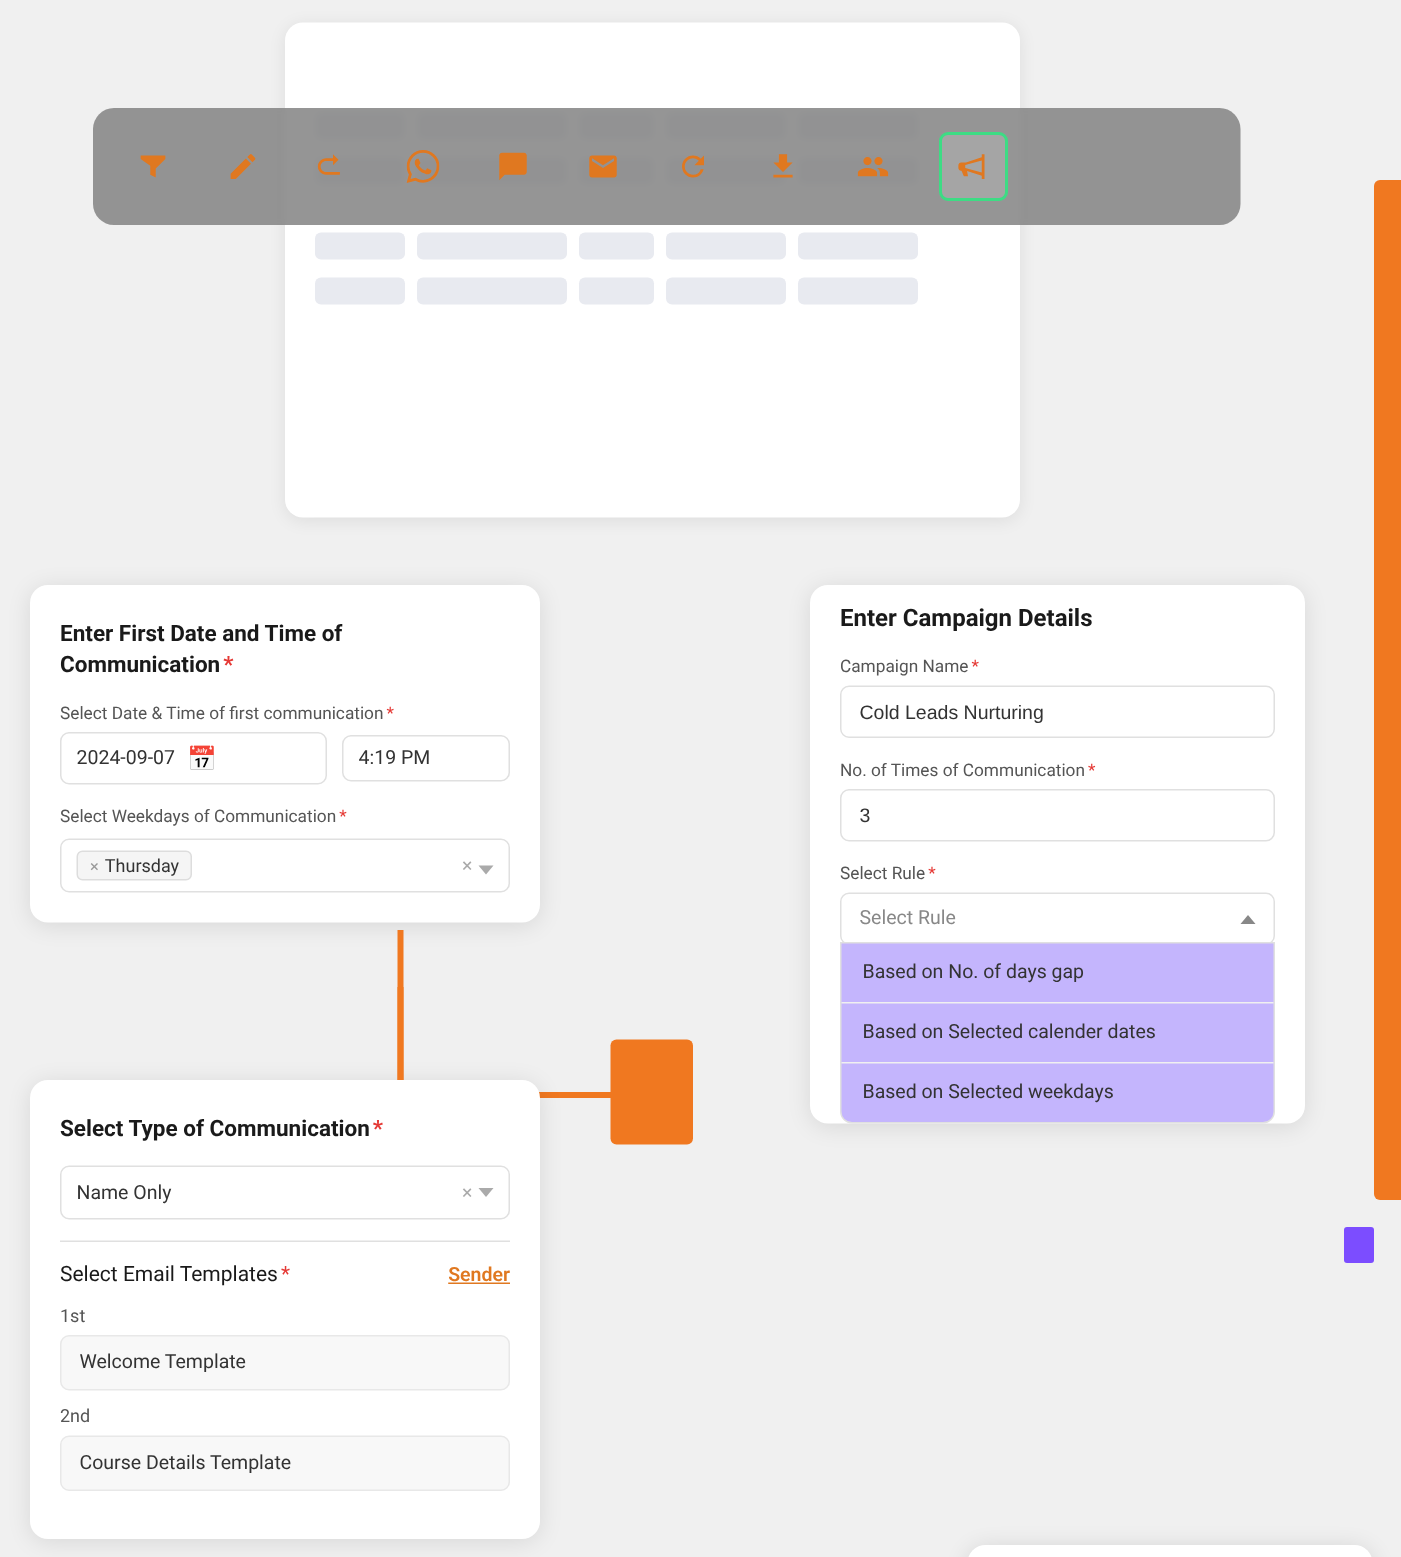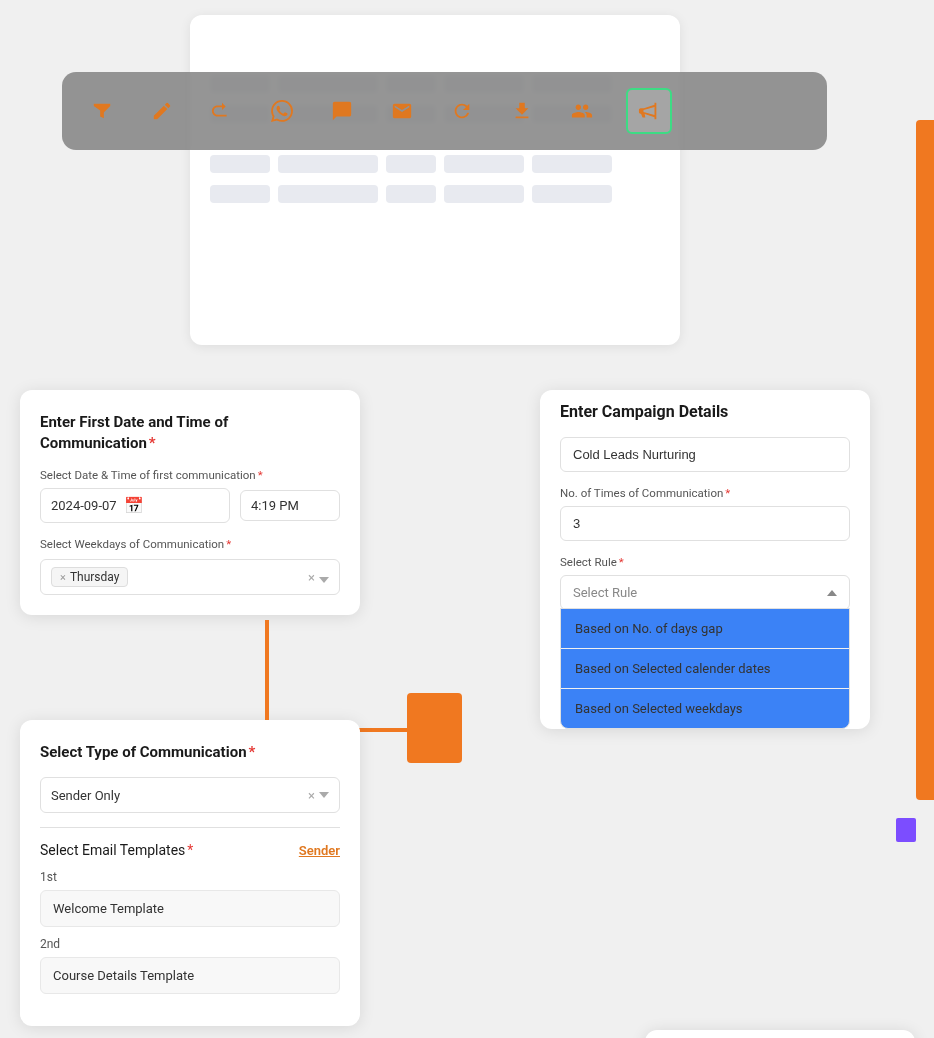--- a/index.html
+++ b/index.html
@@ -163,21 +163,21 @@
       color: #888;
       font-size: 16px;
     }
 
     .time-input {
       border: 1.5px solid #e0e0e0;
       border-radius: 6px;
       padding: 7px 10px;
       font-size: 13px;
       color: #333;
-      width: 100px;
+      width: 112px;
     }
 
     .weekday-label {
       font-size: 11.5px;
       color: #555;
       margin-bottom: 8px;
     }
 
     .weekday-selector {
       border: 1.5px solid #e0e0e0;
@@ -255,21 +255,21 @@
       display: flex;
       align-items: center;
       justify-content: space-between;
       cursor: pointer;
       background: white;
     }
 
     .dropdown-menu {
       border: 1.5px solid #e0e0e0;
       border-radius: 0 0 8px 8px;
-      background: #3b82f6;
+      background: #c4b5fd;
       margin-top: -2px;
     }
 
     .dropdown-item {
       padding: 12px 14px;
       font-size: 13px;
       color: #333;
       cursor: pointer;
       border-bottom: 1px solid #f0f0f0;
     }
@@ -555,20 +555,23 @@
         <div class="selector-controls">
           <span style="font-size:13px; cursor:pointer;">×</span>
           <span><div class="arrow-down"></div></span>
         </div>
       </div>
     </div>
 
     <div class="campaign-card">
       <div class="campaign-title">Enter Campaign Details</div>
 
+      <div class="field-label">
+        <span>Campaign Name</span><span class="required-star">*</span>
+      </div>
       <input class="input-field" type="text" value="Cold Leads Nurturing" style="">
 
       <div class="field-label">
         <span>No. of Times of Communication</span><span class="required-star">*</span>
       </div>
       <input class="input-field" type="text" value="3" style="">
 
       <div class="field-label">
         <span>Select Rule</span><span class="required-star">*</span>
       </div>
@@ -591,21 +594,21 @@
 
       <div style="position:absolute; left:245px; top:-100px; width:4px; height:100px; background:#f07820;"></div>
 
       <div class="comm-card">
         <div class="card-title">
           <span>Select Type of Communication</span><span class="required-star">*</span>
         </div>
 
 
         <div class="select-dropdown">
-          <span class="select-dropdown-text">Sender Only</span>
+          <span class="select-dropdown-text">Name Only</span>
           <div class="select-controls">
             <span style="font-size:13px; cursor:pointer; color:#aaa;">×</span>
             <div class="arrow-down"></div>
           </div>
         </div>
 
         <hr class="section-divider">
 
         <div class="template-section-header">
           <div class="template-label">

